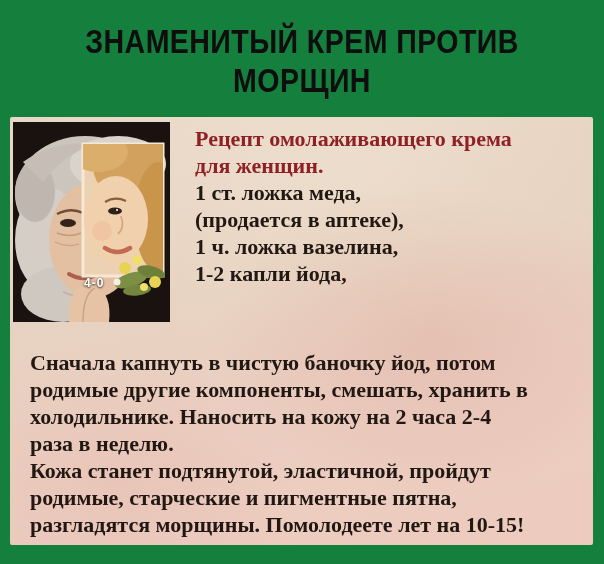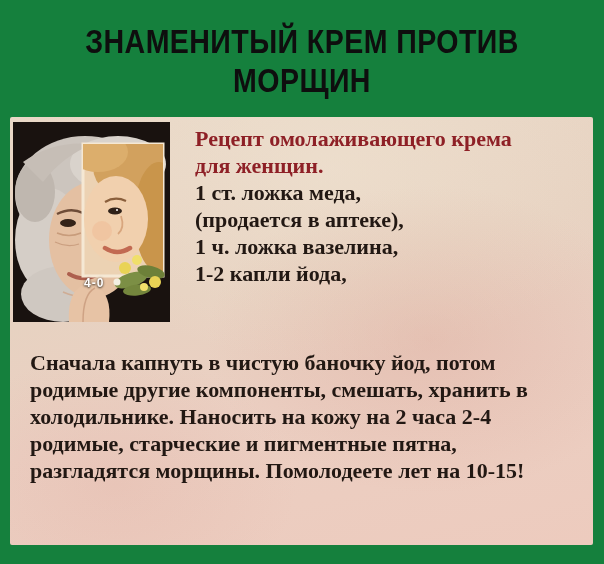--- a/index.html
+++ b/index.html
@@ -136,18 +136,20 @@
       <div>1 ст. ложка меда,</div>
       <div>(продается в аптеке),</div>
       <div>1 ч. ложка вазелина,</div>
       <div>1-2 капли йода,</div>
     </div>
 
     <div class="instructions">
       <div>Сначала капнуть в чистую баночку йод, потом</div>
       <div>родимые другие компоненты, смешать, хранить в</div>
       <div>холодильнике. Наносить на кожу на 2 часа 2-4</div>
+      <div>раза в неделю.</div>
+      <div>Кожа станет подтянутой, эластичной, пройдут</div>
       <div>родимые, старческие и пигментные пятна,</div>
       <div>разгладятся морщины. Помолодеете лет на 10-15!</div>
     </div>
 
   </div>
 </div>
 
 </body></html>

